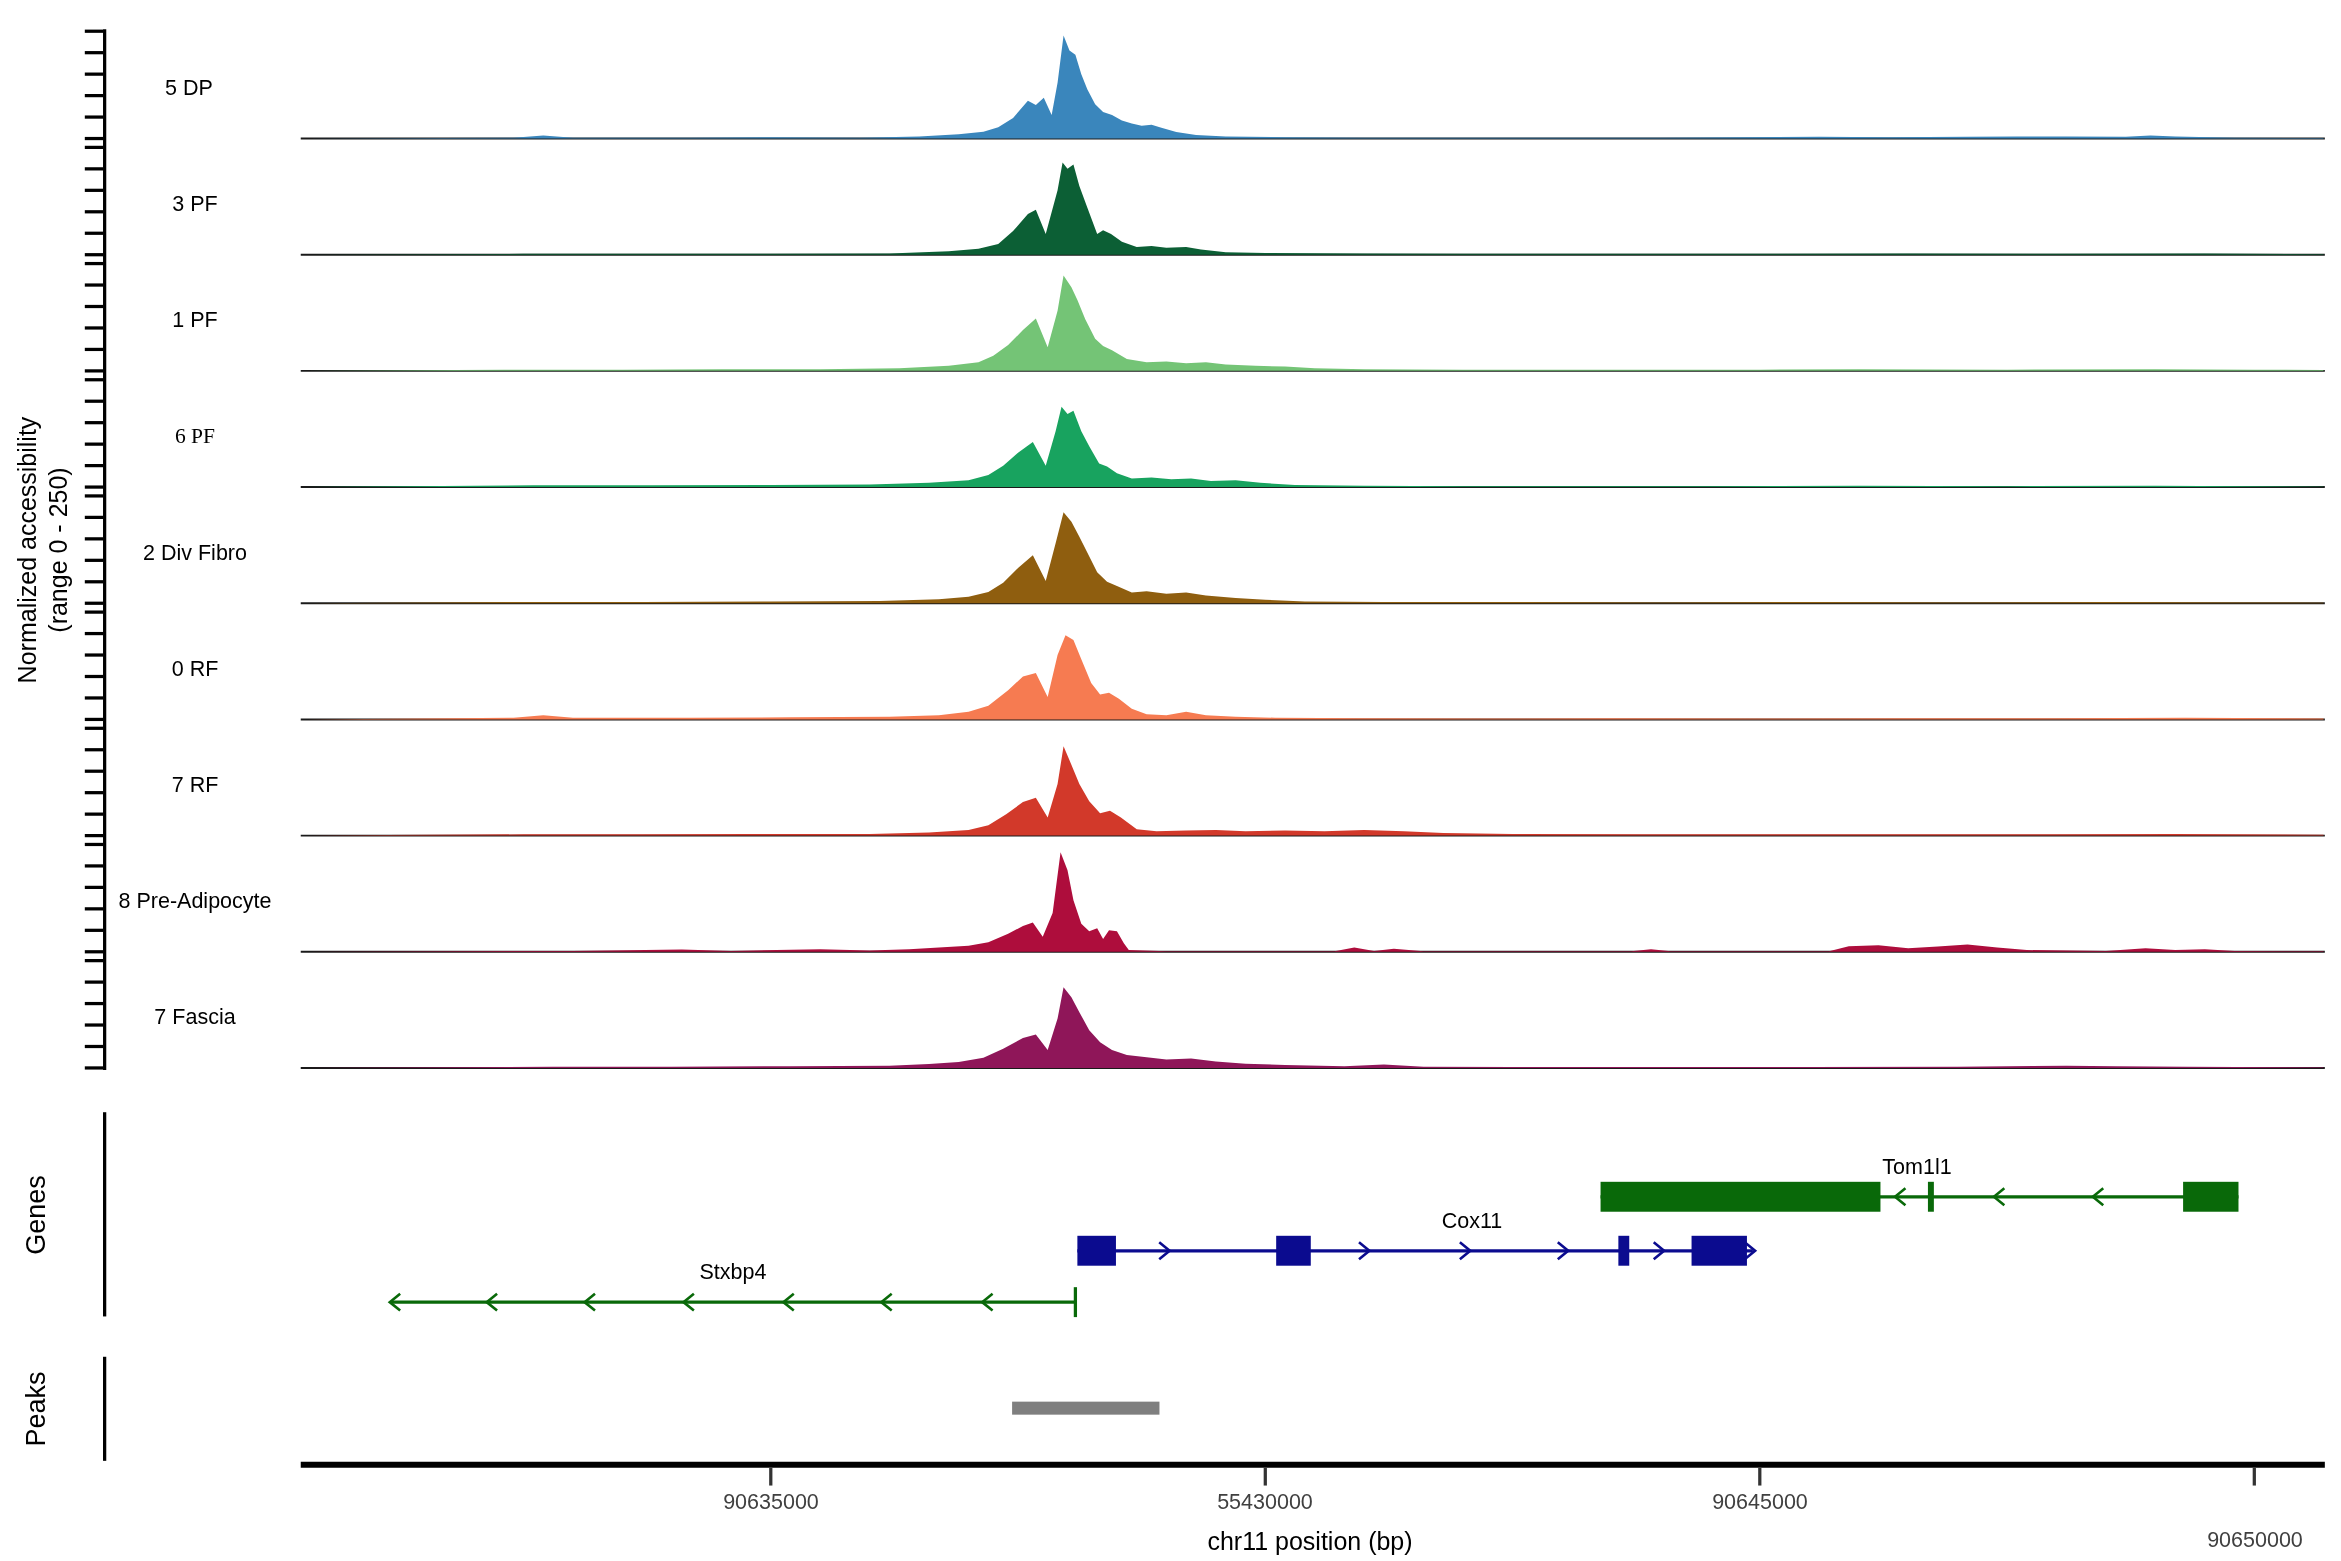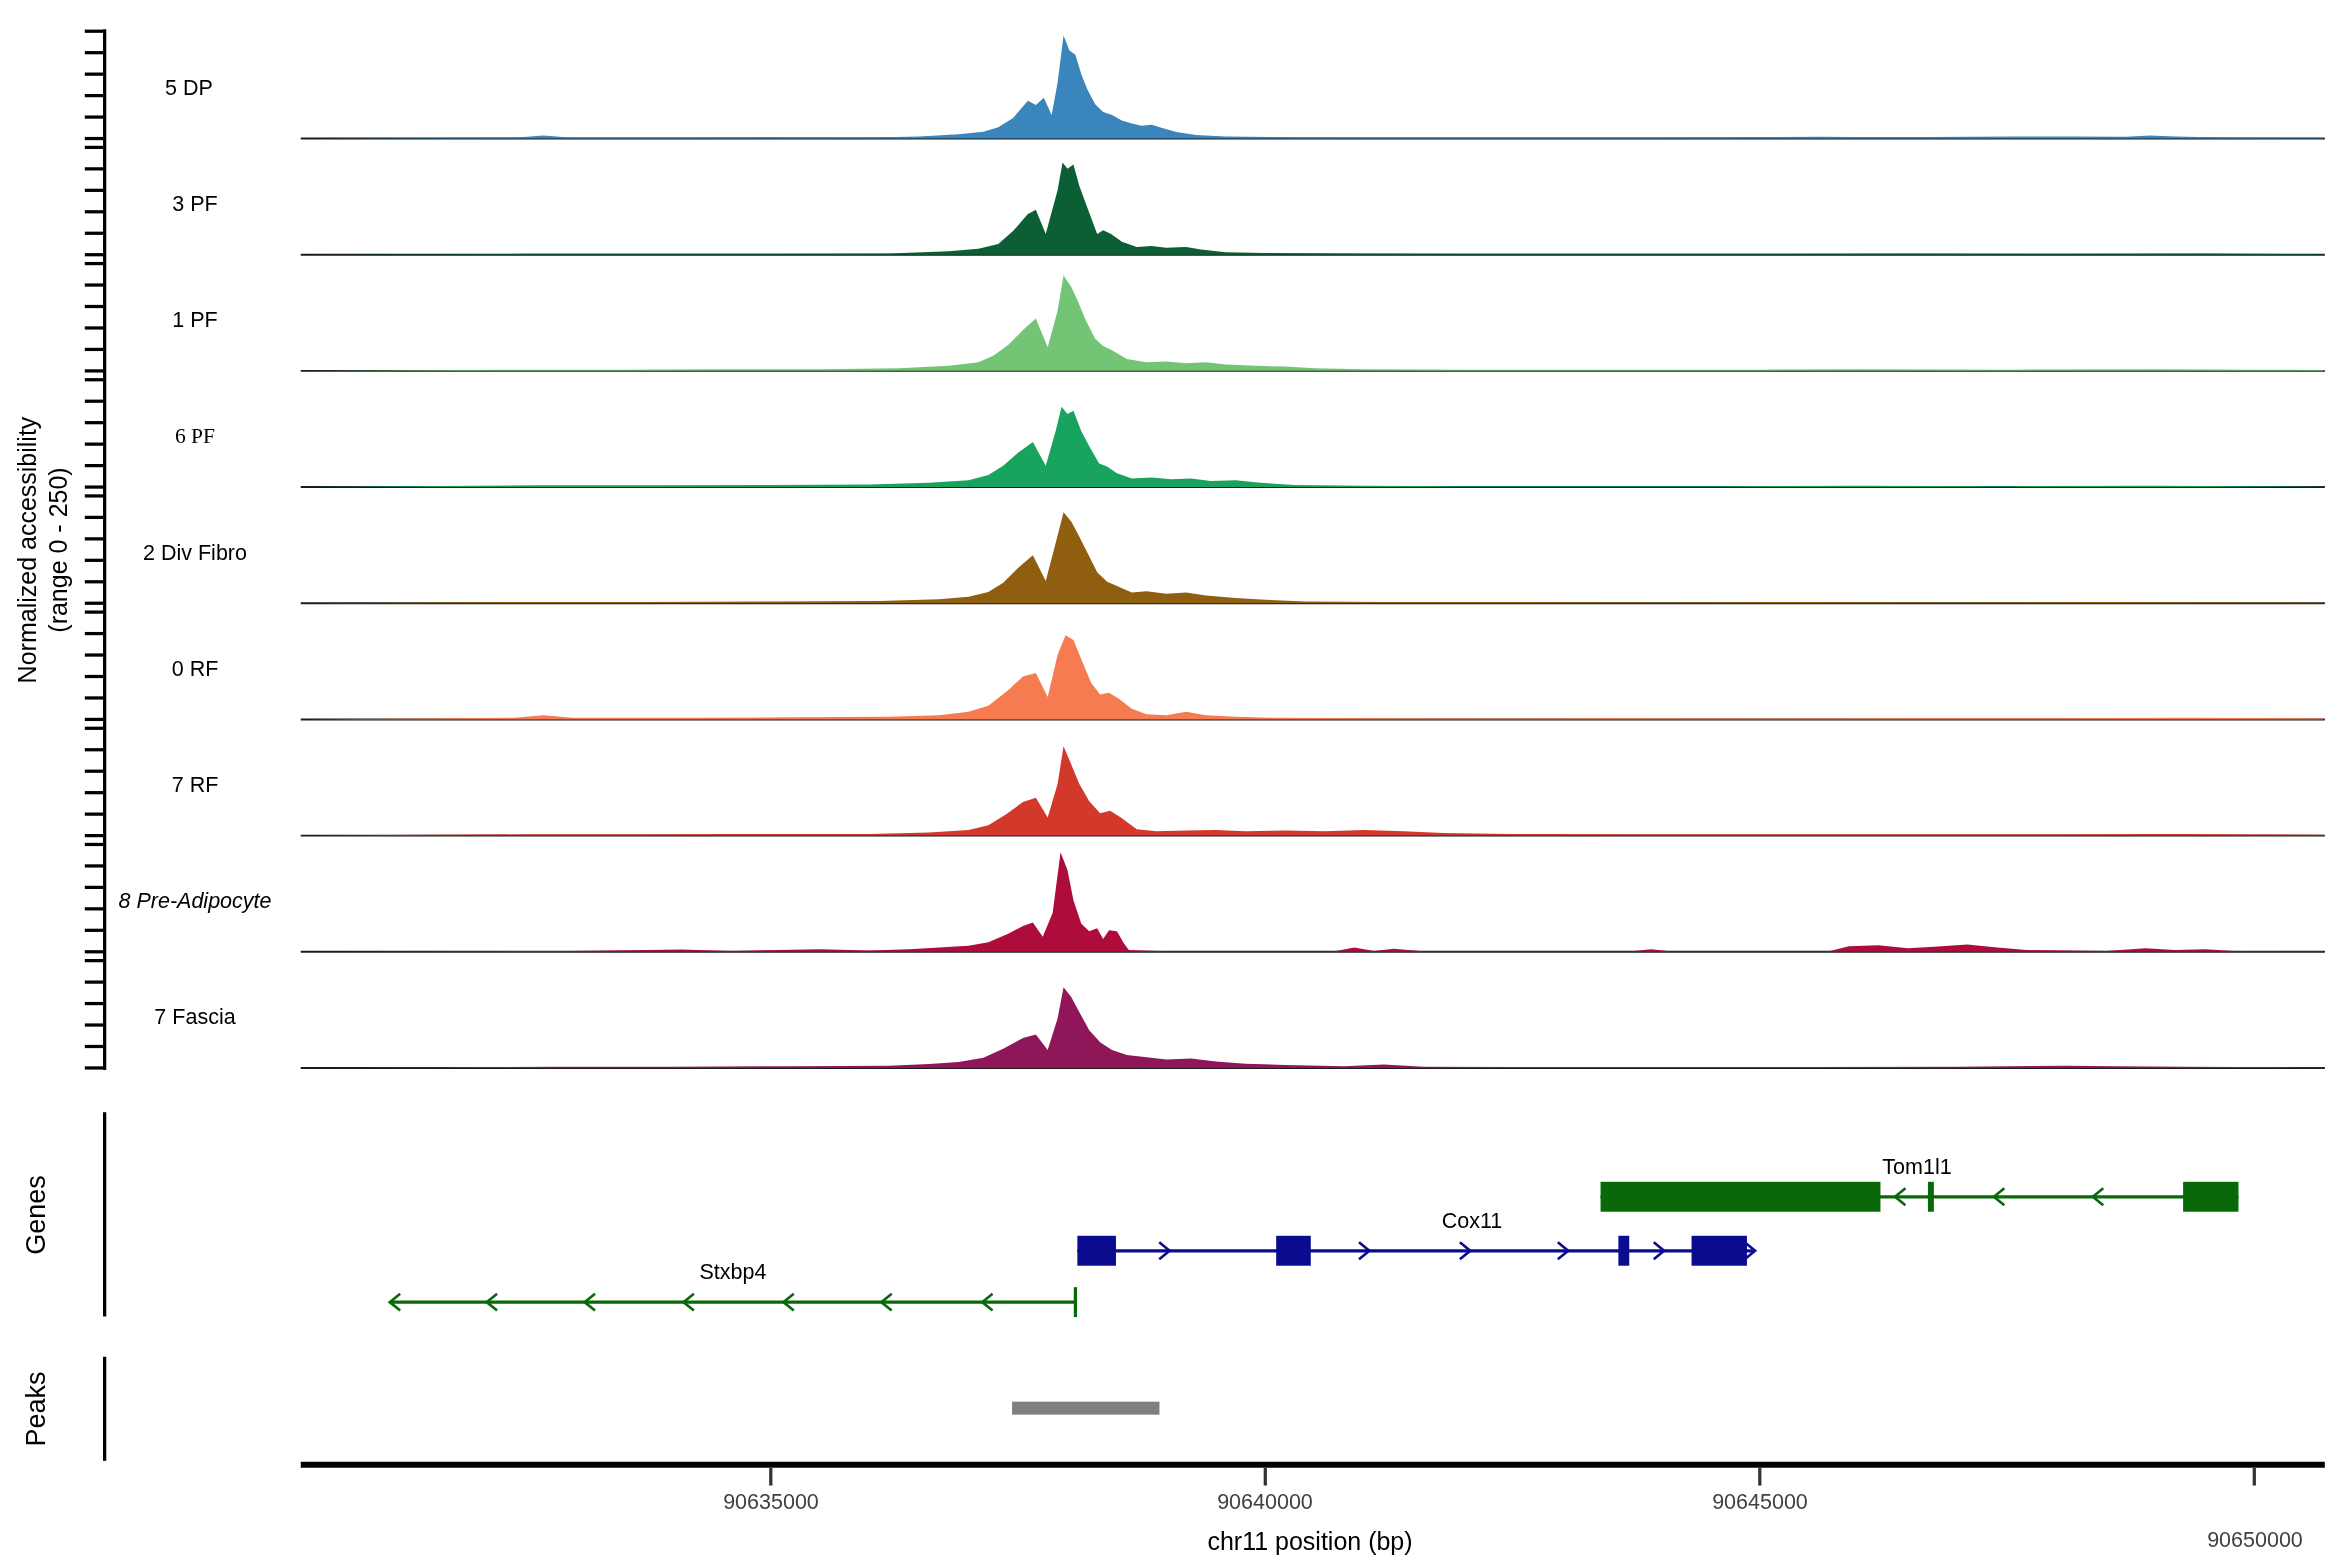--- a/index.html
+++ b/index.html
@@ -141,24 +141,24 @@
   <div class="xlab">chr11 position (bp)</div>
 
   <div id="labels">
       <div class="track-label" style="left: 189px; top: 88px;">5 DP</div>
       <div class="track-label" style="left: 195px; top: 204px;">3 PF</div>
       <div class="track-label" style="left: 195px; top: 320px;">1 PF</div>
       <div class="track-label" style="left: 195px; top: 436px; font-family: Liberation Serif, serif;">6 PF</div>
       <div class="track-label" style="left: 195px; top: 553px;">2 Div Fibro</div>
       <div class="track-label" style="left: 195px; top: 669px;">0 RF</div>
       <div class="track-label" style="left: 195px; top: 785px;">7 RF</div>
-      <div class="track-label" style="left: 195px; top: 901px; font-style: italic;">8 Pre-Adipocyte</div>
+      <div class="track-label" style="left: 195px; top: 901px;">8 Pre-Adipocyte</div>
       <div class="track-label" style="left: 195px; top: 1017px;">7 Fascia</div>
       <div class="gene-label" style="left: 1917px; top: 1167px;">Tom1l1</div>
       <div class="gene-label" style="left: 1472px; top: 1221px;">Cox11</div>
       <div class="gene-label" style="left: 733px; top: 1272px;">Stxbp4</div>
       <div class="tick-label" style="left: 771px; top: 1490px;">90635000</div>
-      <div class="tick-label" style="left: 1265px; top: 1490px;">90640000</div>
+      <div class="tick-label" style="left: 1265px; top: 1490px;">55430000</div>
       <div class="tick-label" style="left: 1760px; top: 1490px;">90645000</div>
       <div class="tick-label" style="left: 2255px; top: 1528px;">90650000</div>
     </div>
 </div>
 
 
 </body></html>

